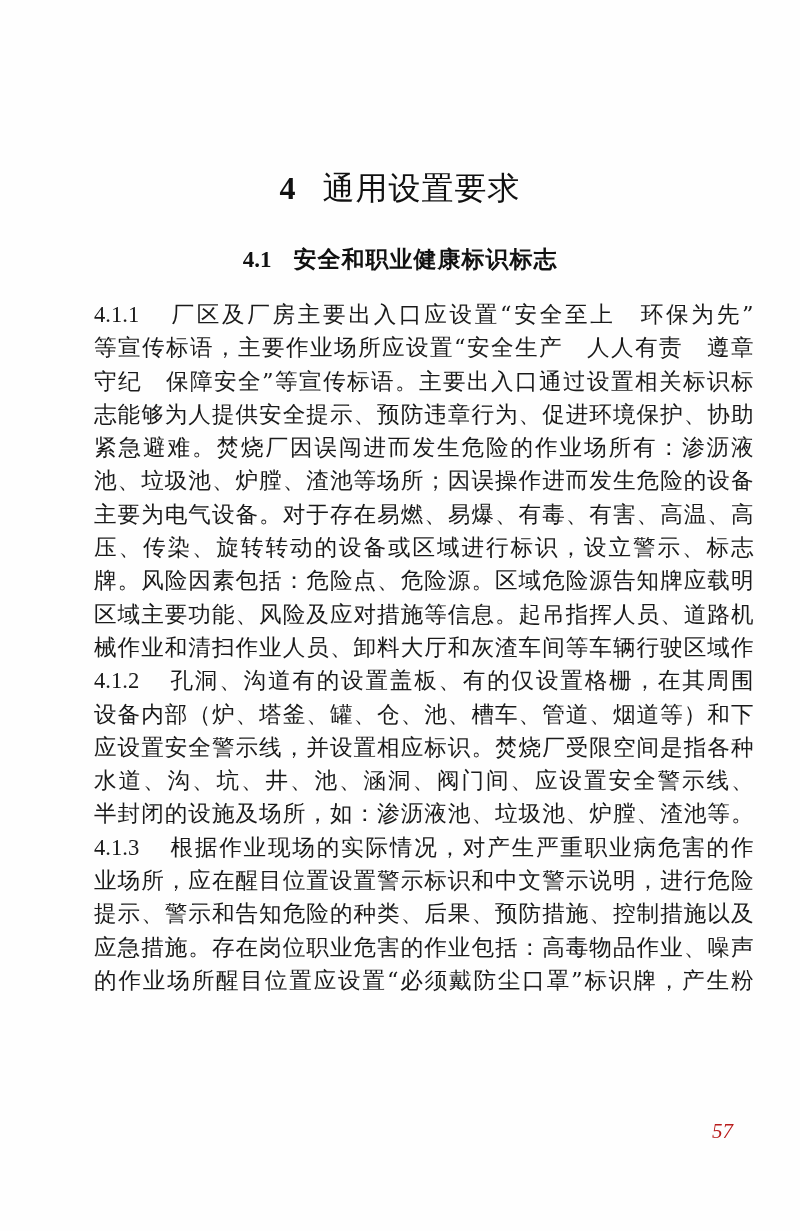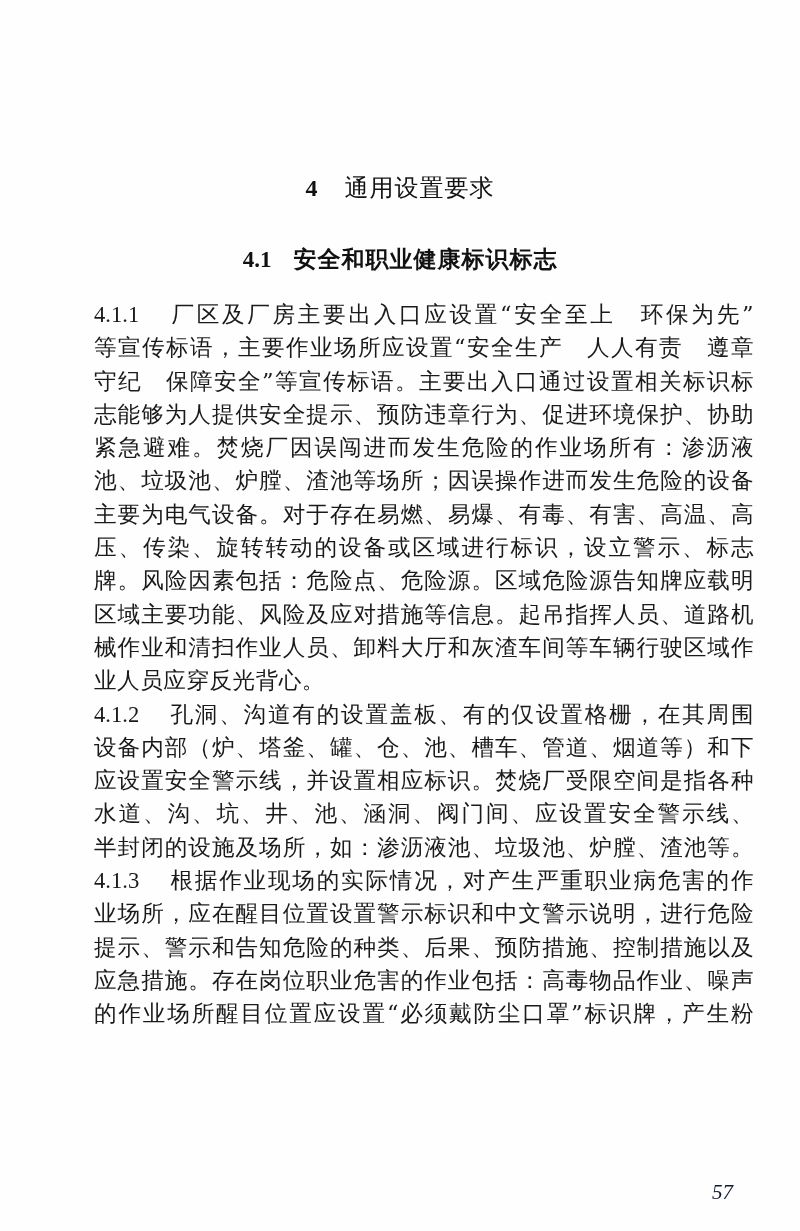--- a/index.html
+++ b/index.html
@@ -1,34 +1,34 @@
 <!DOCTYPE html>
 <html><head>
 <meta charset="utf-8">
 <style>
   html, body { margin: 0; padding: 0; background: #ffffff; }
   body { width: 800px; height: 1231px; position: relative; overflow: hidden;
          font-family: "DejaVu Serif", "Liberation Serif", serif; color: #1a1a1a; }
   .page { position: absolute; left: 0; top: 0; width: 800px; height: 1231px; background: #fefefe; }
   .chapter-title { position: absolute; top: 168px; left: 0; width: 800px; text-align: center;
-         font-size: 24px; line-height: 40px; letter-spacing: 1px; color: #111; }
+         font-size: 32px; line-height: 40px; letter-spacing: 1px; color: #111; }
   .chapter-title .num { font-family: "Liberation Serif", serif; font-weight: bold; margin-right: 26px; }
   .chapter-title .txt { font-family: "DejaVu Sans", sans-serif; font-weight: normal; }
   .section-title { position: absolute; top: 246px; left: 0; width: 800px; text-align: center;
          font-size: 23px; line-height: 26px; font-weight: bold; color: #111; }
   .section-title .num { font-family: "Liberation Serif", serif; margin-right: 22px; }
   .section-title .txt { font-family: "DejaVu Sans", sans-serif; letter-spacing: 1px; }
   .body { position: absolute; top: 298px; left: 94px; width: 660px; }
   .line { height: 33.3px; line-height: 33.3px; font-size: 22.6px; white-space: nowrap;
           font-family: "DejaVu Serif", serif; letter-spacing: 0.5px; text-align: justify;
           text-align-last: justify; }
   .line.last { text-align-last: left; }
   .clause-num { font-family: "Liberation Serif", serif; font-weight: normal; margin-right: 30px; letter-spacing: 0; }
-  .page-number { position: absolute; top: 1180px; left: 712px; font-family: "Liberation Serif", serif;
-          font-style: italic; font-size: 21px; color: #0f172a; }
+  .page-number { position: absolute; top: 1119px; left: 712px; font-family: "Liberation Serif", serif;
+          font-style: italic; font-size: 21px; color: #b91c1c; }
 </style>
 </head>
 <body>
 
 <div class="page">
 
   <div class="chapter-title">
     <span class="num">4</span><span class="txt">通用设置要求</span>
   </div>
 
@@ -42,21 +42,20 @@
     <div class="line">等宣传标语，主要作业场所应设置“安全生产　人人有责　遵章</div>
     <div class="line">守纪　保障安全”等宣传标语。主要出入口通过设置相关标识标</div>
     <div class="line">志能够为人提供安全提示、预防违章行为、促进环境保护、协助</div>
     <div class="line">紧急避难。焚烧厂因误闯进而发生危险的作业场所有：渗沥液</div>
     <div class="line">池、垃圾池、炉膛、渣池等场所；因误操作进而发生危险的设备</div>
     <div class="line">主要为电气设备。对于存在易燃、易爆、有毒、有害、高温、高</div>
     <div class="line">压、传染、旋转转动的设备或区域进行标识，设立警示、标志</div>
     <div class="line">牌。风险因素包括：危险点、危险源。区域危险源告知牌应载明</div>
     <div class="line">区域主要功能、风险及应对措施等信息。起吊指挥人员、道路机</div>
     <div class="line">械作业和清扫作业人员、卸料大厅和灰渣车间等车辆行驶区域作</div>
-    <div class="line last">业人员应穿反光背心。</div>
 
     <div class="line"><span class="clause-num">4.1.2</span><span>孔洞、沟道有的设置盖板、有的仅设置格栅，在其周围</span></div>
     <div class="line">设备内部（炉、塔釜、罐、仓、池、槽车、管道、烟道等）和下</div>
     <div class="line">应设置安全警示线，并设置相应标识。焚烧厂受限空间是指各种</div>
     <div class="line">水道、沟、坑、井、池、涵洞、阀门间、应设置安全警示线、</div>
     <div class="line">半封闭的设施及场所，如：渗沥液池、垃圾池、炉膛、渣池等。</div>
 
     <div class="line"><span class="clause-num">4.1.3</span><span>根据作业现场的实际情况，对产生严重职业病危害的作</span></div>
     <div class="line">业场所，应在醒目位置设置警示标识和中文警示说明，进行危险</div>
     <div class="line">提示、警示和告知危险的种类、后果、预防措施、控制措施以及</div>

